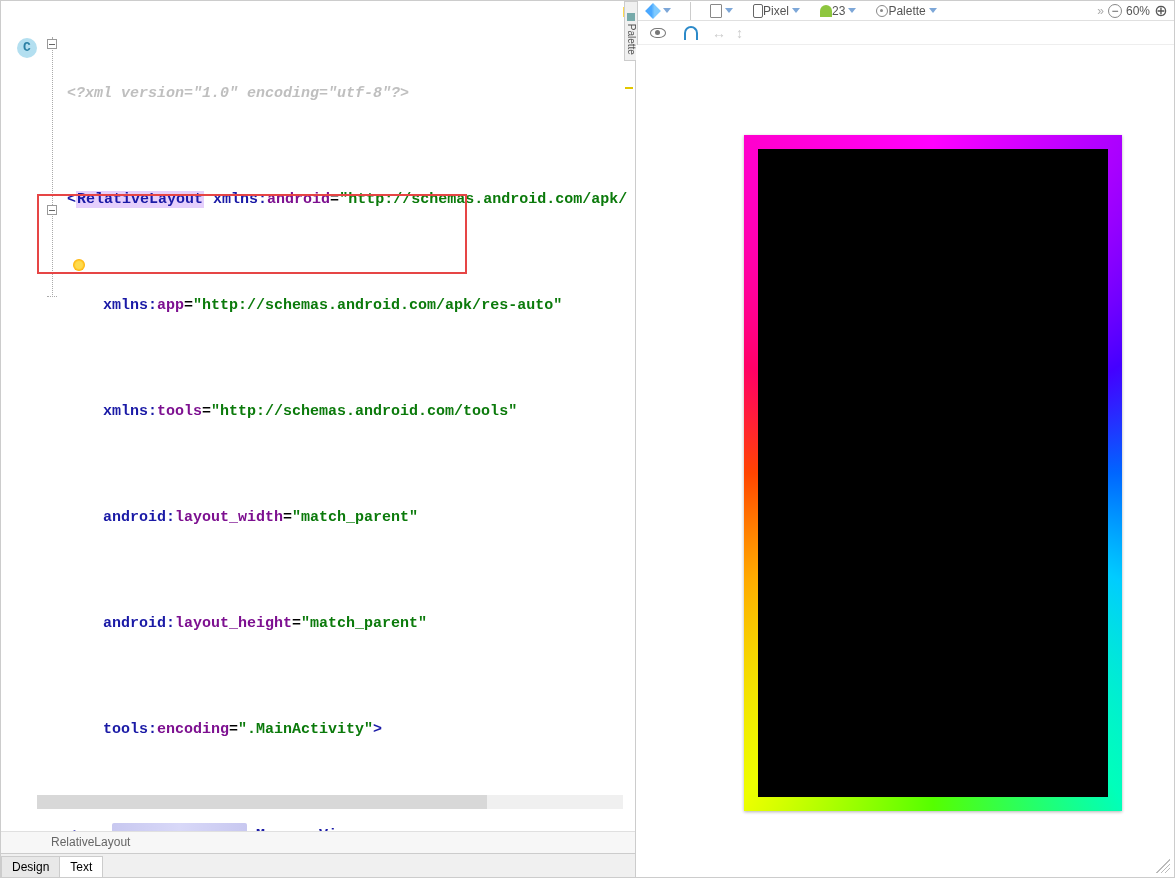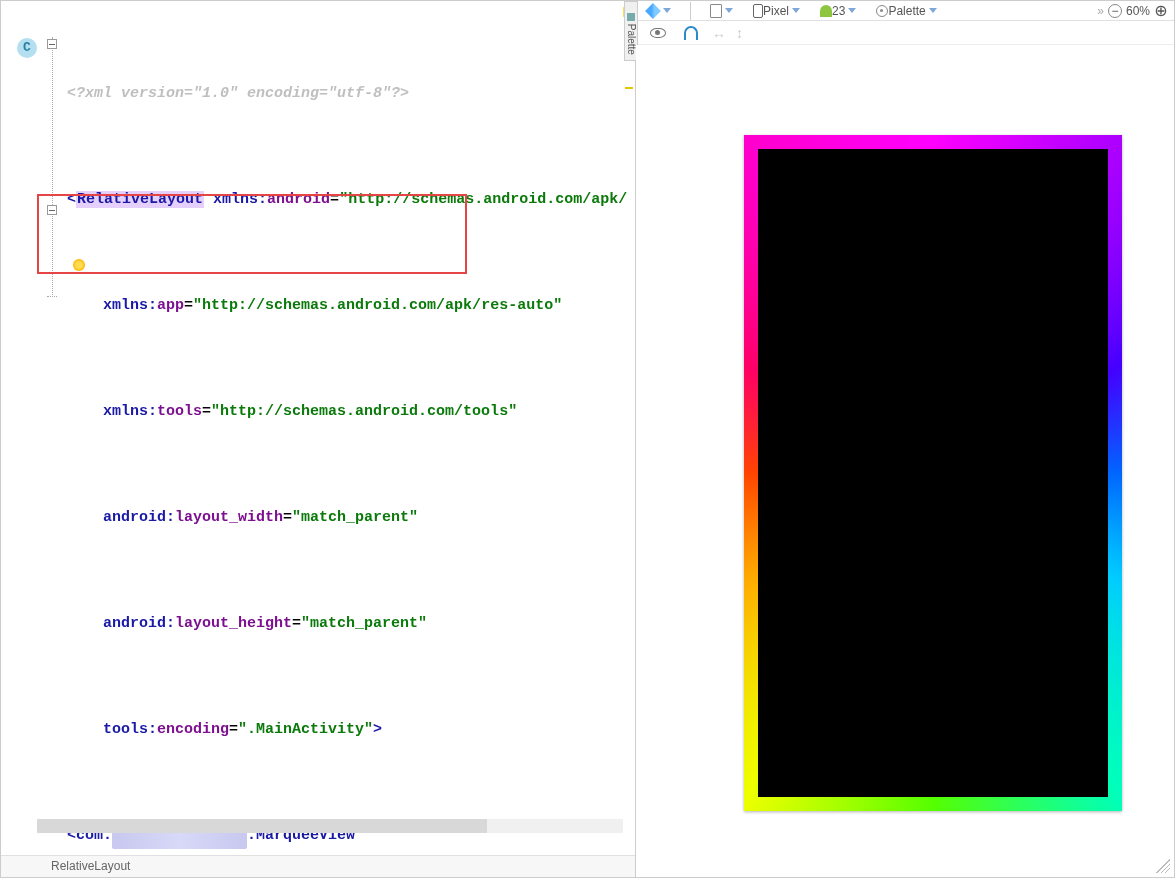--- a/index.html
+++ b/index.html
@@ -338,20 +338,24 @@
       </div>
 
       <div class="scrollbar-track">
         <div class="scrollbar-thumb"></div>
       </div>
     </div>
 
     <div class="breadcrumb-bar">
       <span>RelativeLayout</span>
     </div>
+    <div class="tab-bar">
+      <div class="tab">Design</div>
+      <div class="tab active">Text</div>
+    </div>
 
     <div class="palette-tab">
       <span style="display:inline-block;width:8px;height:8px;background:#7aa;"></span>
       <span>Palette</span>
     </div>
   </div>
 
   <div class="right-panel">
     <div class="preview-toolbar">
       <span class="tb-btn">

